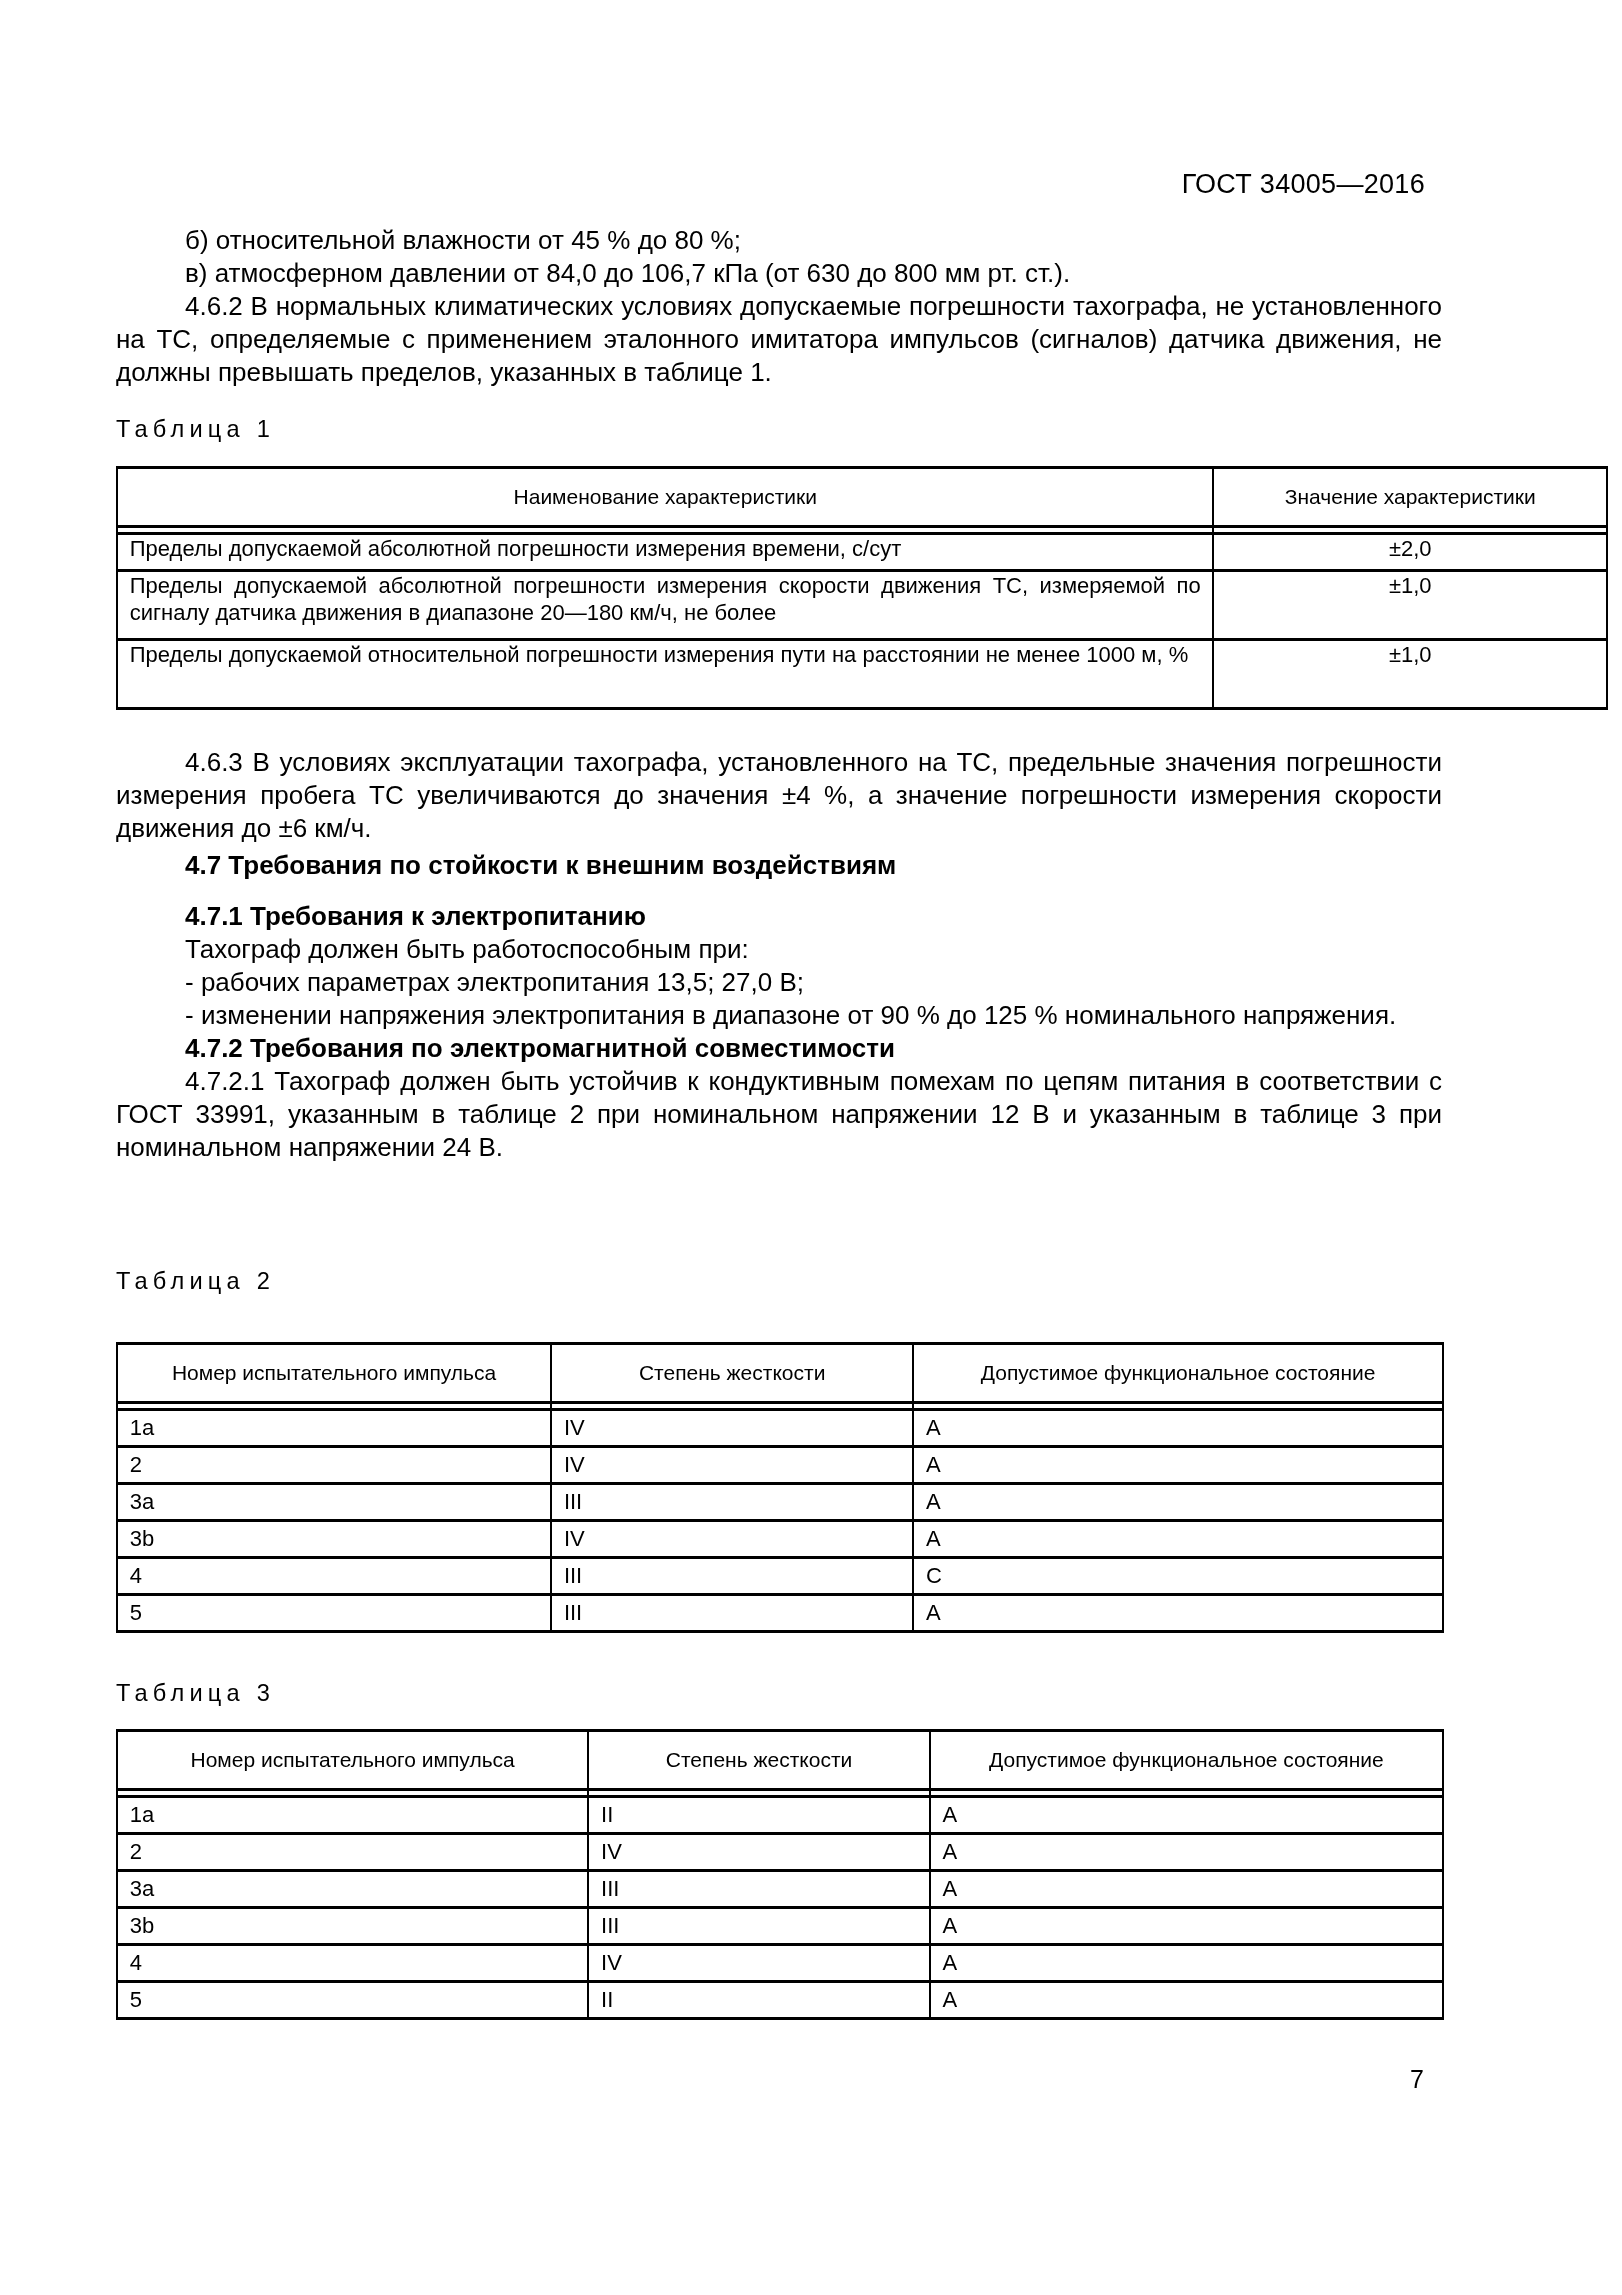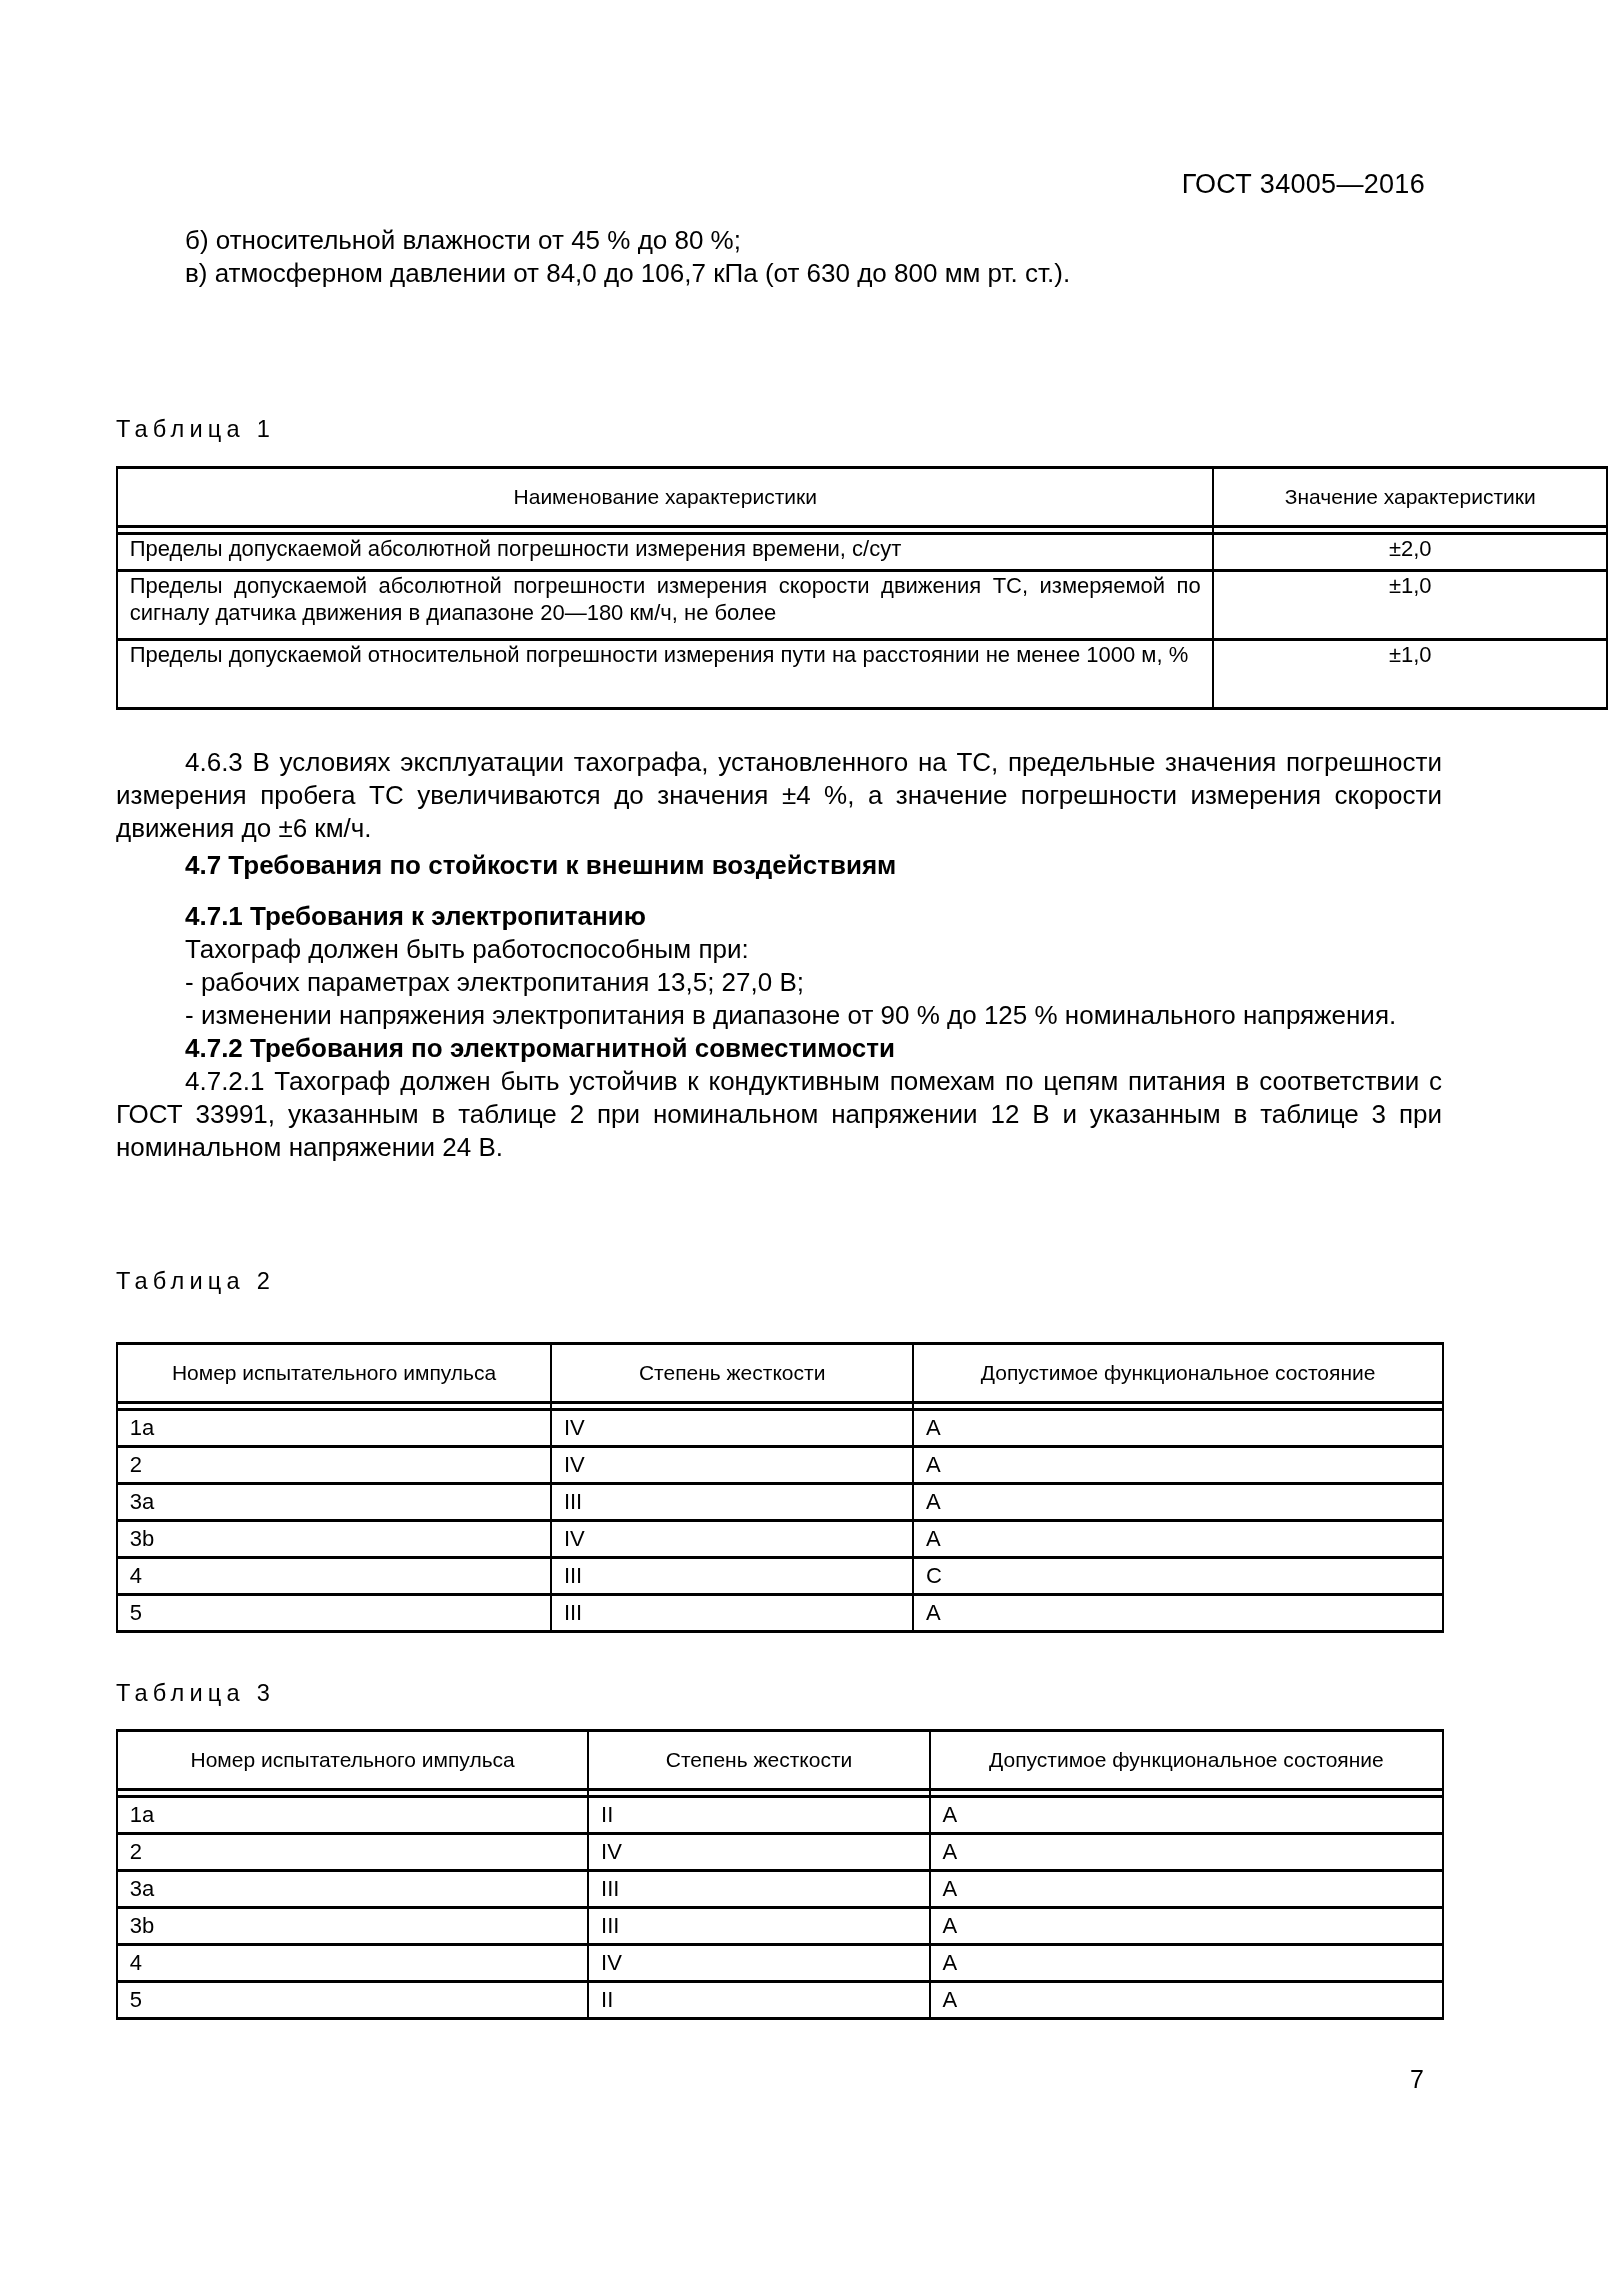--- a/index.html
+++ b/index.html
@@ -38,20 +38,21 @@
   .page-number { position: absolute; top: 2065px; left: 1410px; font-size: 25px; }
 </style>
 </head>
 <body>
 
 <div class="running-head">ГОСТ 34005—2016</div>
 
 <div class="text-block" style="top:224px;">
   <p class="p pad">б) относительной влажности от 45 % до 80 %;</p>
   <p class="p pad">в) атмосферном давлении от 84,0 до 106,7 кПа (от  630 до  800 мм рт. ст.).</p>
+  <p class="p ind">4.6.2 В нормальных климатических условиях допускаемые погрешности тахографа, не установ­ленного на ТС, определяемые с применением эталонного имитатора импульсов (сигналов) датчика движения, не должны превышать пределов, указанных в таблице 1.</p>
 </div>
 
 <div class="abs spaced" style="left:116px; top:416px;">Таблица 1</div>
 
 <table class="gost" style="top:466px; width:1492px;">
   <colgroup>
       <col style="width:978px">
       <col style="width:351px">
     </colgroup>
   <tbody>

